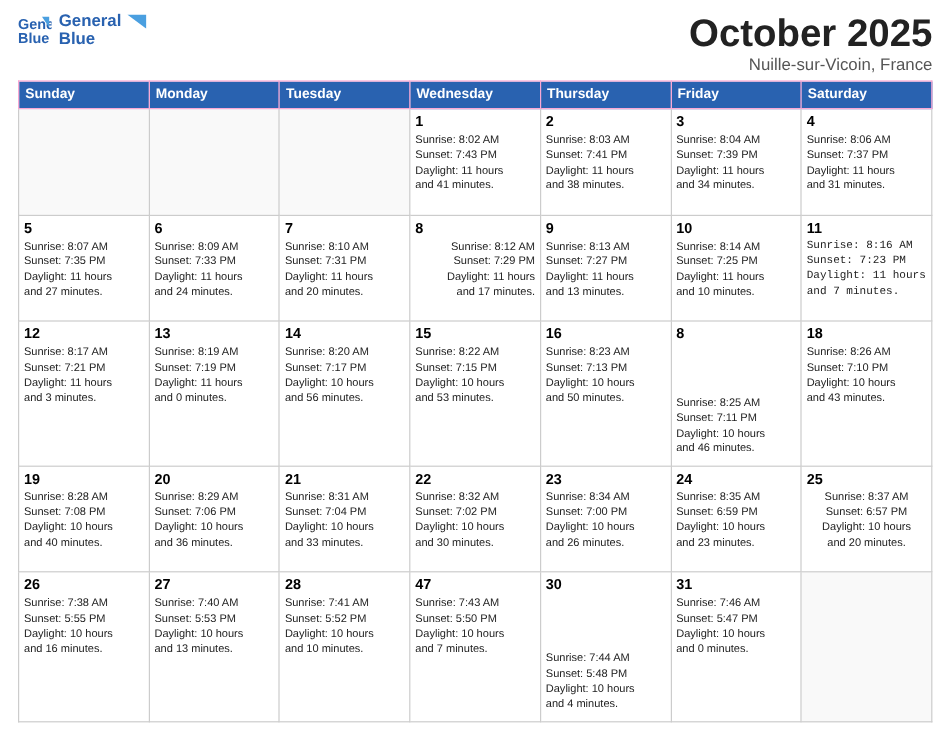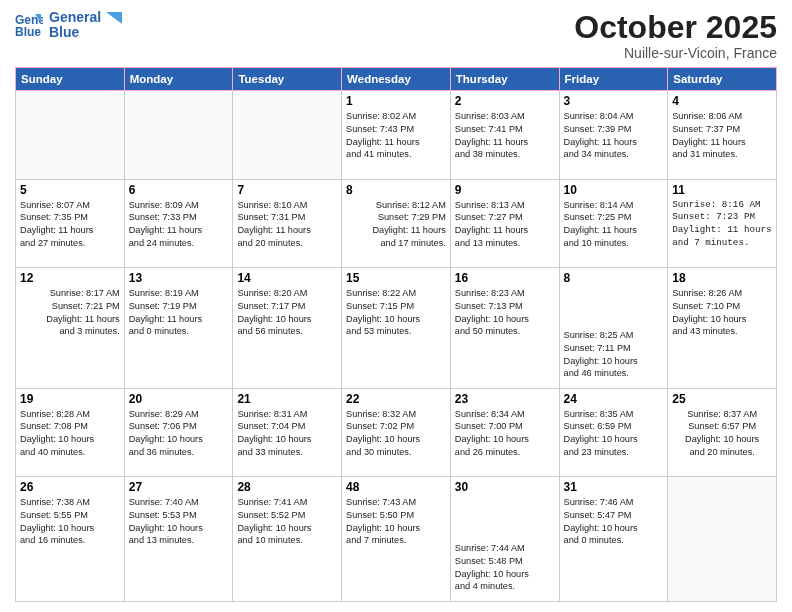--- a/index.html
+++ b/index.html
@@ -201,21 +201,21 @@
             <span class="day-number">11</span>
             <div class="cell-text" style="white-space: pre-line; font-family: Liberation Mono, monospace;">Sunrise: 8:16 AM
 Sunset: 7:23 PM
 Daylight: 11 hours
 and 7 minutes.</div>
           </td>
         </tr>
         <tr>
           <td>
             <span class="day-number">12</span>
-            <div class="cell-text" style="white-space: pre-line; text-align: right;">Sunrise: 8:17 AM
+            <div class="cell-text" style="white-space: pre-line;">Sunrise: 8:17 AM
 Sunset: 7:21 PM
 Daylight: 11 hours
 and 3 minutes.</div>
           </td>
           <td>
             <span class="day-number">13</span>
             <div class="cell-text" style="white-space: pre-line;">Sunrise: 8:19 AM
 Sunset: 7:19 PM
 Daylight: 11 hours
 and 0 minutes.</div>
@@ -323,21 +323,21 @@
 and 13 minutes.</div>
           </td>
           <td>
             <span class="day-number">28</span>
             <div class="cell-text" style="white-space: pre-line;">Sunrise: 7:41 AM
 Sunset: 5:52 PM
 Daylight: 10 hours
 and 10 minutes.</div>
           </td>
           <td>
-            <span class="day-number">48</span>
+            <span class="day-number">47</span>
             <div class="cell-text" style="white-space: pre-line;">Sunrise: 7:43 AM
 Sunset: 5:50 PM
 Daylight: 10 hours
 and 7 minutes.</div>
           </td>
           <td>
             <span class="day-number">30</span>
             <div class="cell-text" style="white-space: pre-line; margin-top: 48px;">Sunrise: 7:44 AM
 Sunset: 5:48 PM
 Daylight: 10 hours

